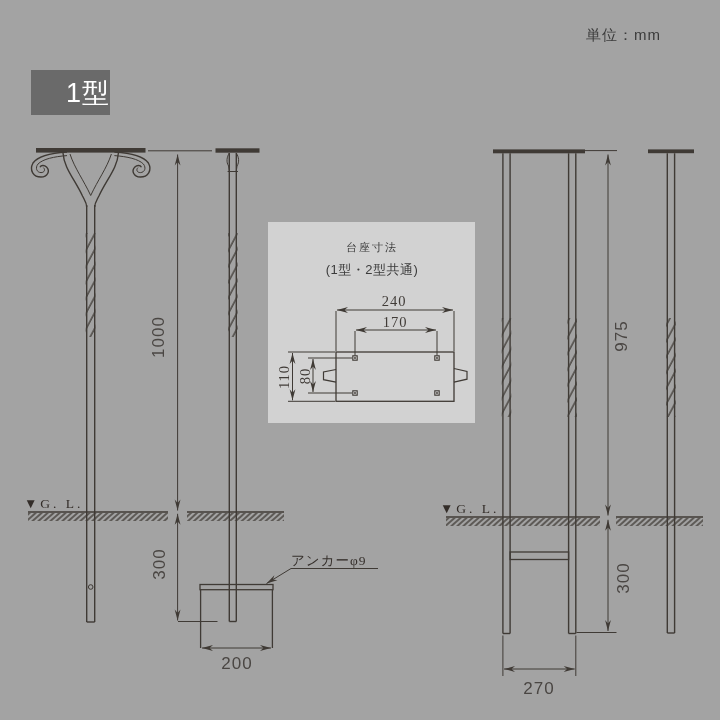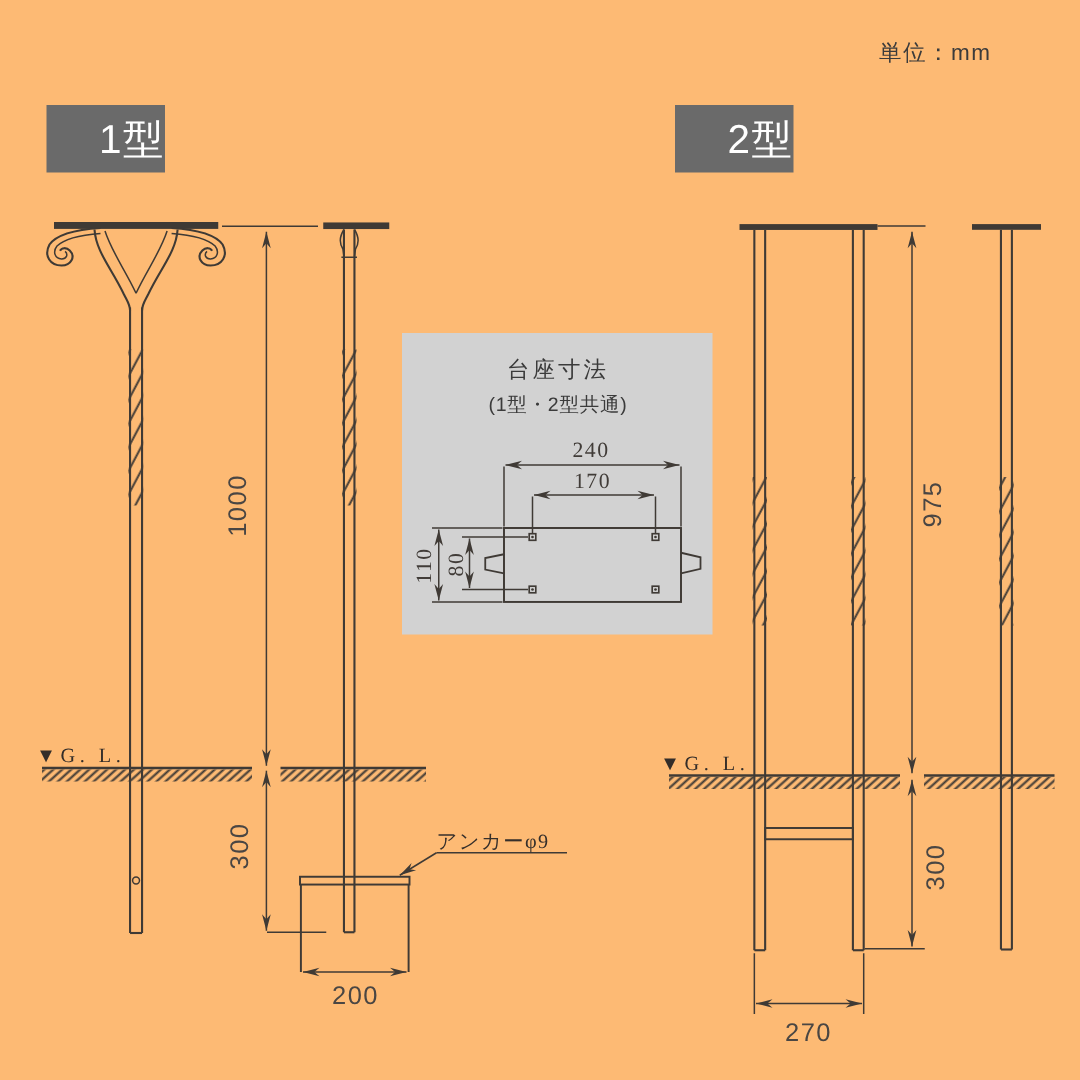--- a/index.html
+++ b/index.html
@@ -2,21 +2,21 @@
 <html><head>
 <meta charset="utf-8">
 <style>
   :root{
     --line:#3f3a35;
     --text:#433e3a;
     --label-bg:#6a6a6a;
     --inset-bg:#d2d2d2;
   }
   html,body{margin:0;padding:0;background:#fff;}
-  .stage{position:relative;width:720px;height:720px;background:#fdba74;overflow:hidden;
+  .stage{position:relative;width:720px;height:720px;background:#a3a3a3;overflow:hidden;
          font-family:"Liberation Sans",sans-serif;color:var(--text);}
   svg.draw{position:absolute;left:0;top:0;pointer-events:none;}
   .ln{stroke:var(--line);fill:none;}
   .thin{stroke-width:1;}
   .mid{stroke-width:1.4;}
   .thick{stroke-width:1.6;}
   .fillbar{fill:var(--line);stroke:none;}
   .typebox{position:absolute;width:79px;height:45px;background:var(--label-bg);color:#fff;
            display:flex;align-items:center;justify-content:flex-end;font-size:27px;letter-spacing:1px;}
   .unit{position:absolute;left:586px;top:26px;font-size:15px;letter-spacing:1px;color:#3b3b3b;}
@@ -25,21 +25,21 @@
   .dim{position:absolute;font-size:17px;color:#4a4643;letter-spacing:1px;white-space:nowrap;
        transform:translate(-50%,-50%);}
   .dim.rot{transform:translate(-50%,-50%) rotate(-90deg);}
   .dimS{position:absolute;font-family:"Liberation Serif",serif;font-size:14.5px;color:#413c38;
         letter-spacing:1px;white-space:nowrap;transform:translate(-50%,-50%);}
   .dimS.rot{transform:translate(-50%,-50%) rotate(-90deg);}
   .anchor-lbl{position:absolute;left:291px;top:552px;font-family:"Liberation Serif",serif;
               font-size:13.5px;color:#352f2b;letter-spacing:1px;white-space:nowrap;text-align:center;}
   .inset-bg{position:absolute;left:268px;top:222px;width:207px;height:201px;background:var(--inset-bg);}
   .inset-title{position:absolute;left:372px;top:247px;transform:translate(-50%,-50%);
-               font-size:15px;letter-spacing:2px;color:#3b3b3b;white-space:nowrap;text-align:right;}
+               font-size:11px;letter-spacing:2px;color:#3b3b3b;white-space:nowrap;text-align:right;}
   .inset-sub{position:absolute;left:372px;top:270px;transform:translate(-50%,-50%);
              font-size:13px;letter-spacing:0.5px;color:#3b3b3b;white-space:nowrap;}
 </style>
 </head>
 <body>
 
 <div class="stage">
 
   <div class="inset-bg"></div>
 
@@ -192,23 +192,20 @@
         <line class="ln thin" x1="313" y1="359" x2="313" y2="392" marker-start="url(#arw)" marker-end="url(#arw)"></line>
       </g>
     </g>
   </svg>
 
   <div class="unit">単位：mm</div>
 
   <div class="typebox" style="left:31px;top:70px;">
     <span>1型</span>
   </div>
-  <div class="typebox" style="left:450px;top:70px;">
-    <span>2型</span>
-  </div>
 
   <div class="dim rot" style="left:159px;top:337px;">1000</div>
   <div class="dim rot" style="left:160px;top:564px;">300</div>
   <div class="dim" style="left:237px;top:664px;">200</div>
 
   <div class="dim rot" style="left:622px;top:336px;">975</div>
   <div class="dim rot" style="left:624px;top:578px;">300</div>
   <div class="dim" style="left:539px;top:689px;">270</div>
 
   <div class="gl" style="left:24px;top:496px;">▼G. L.</div>

